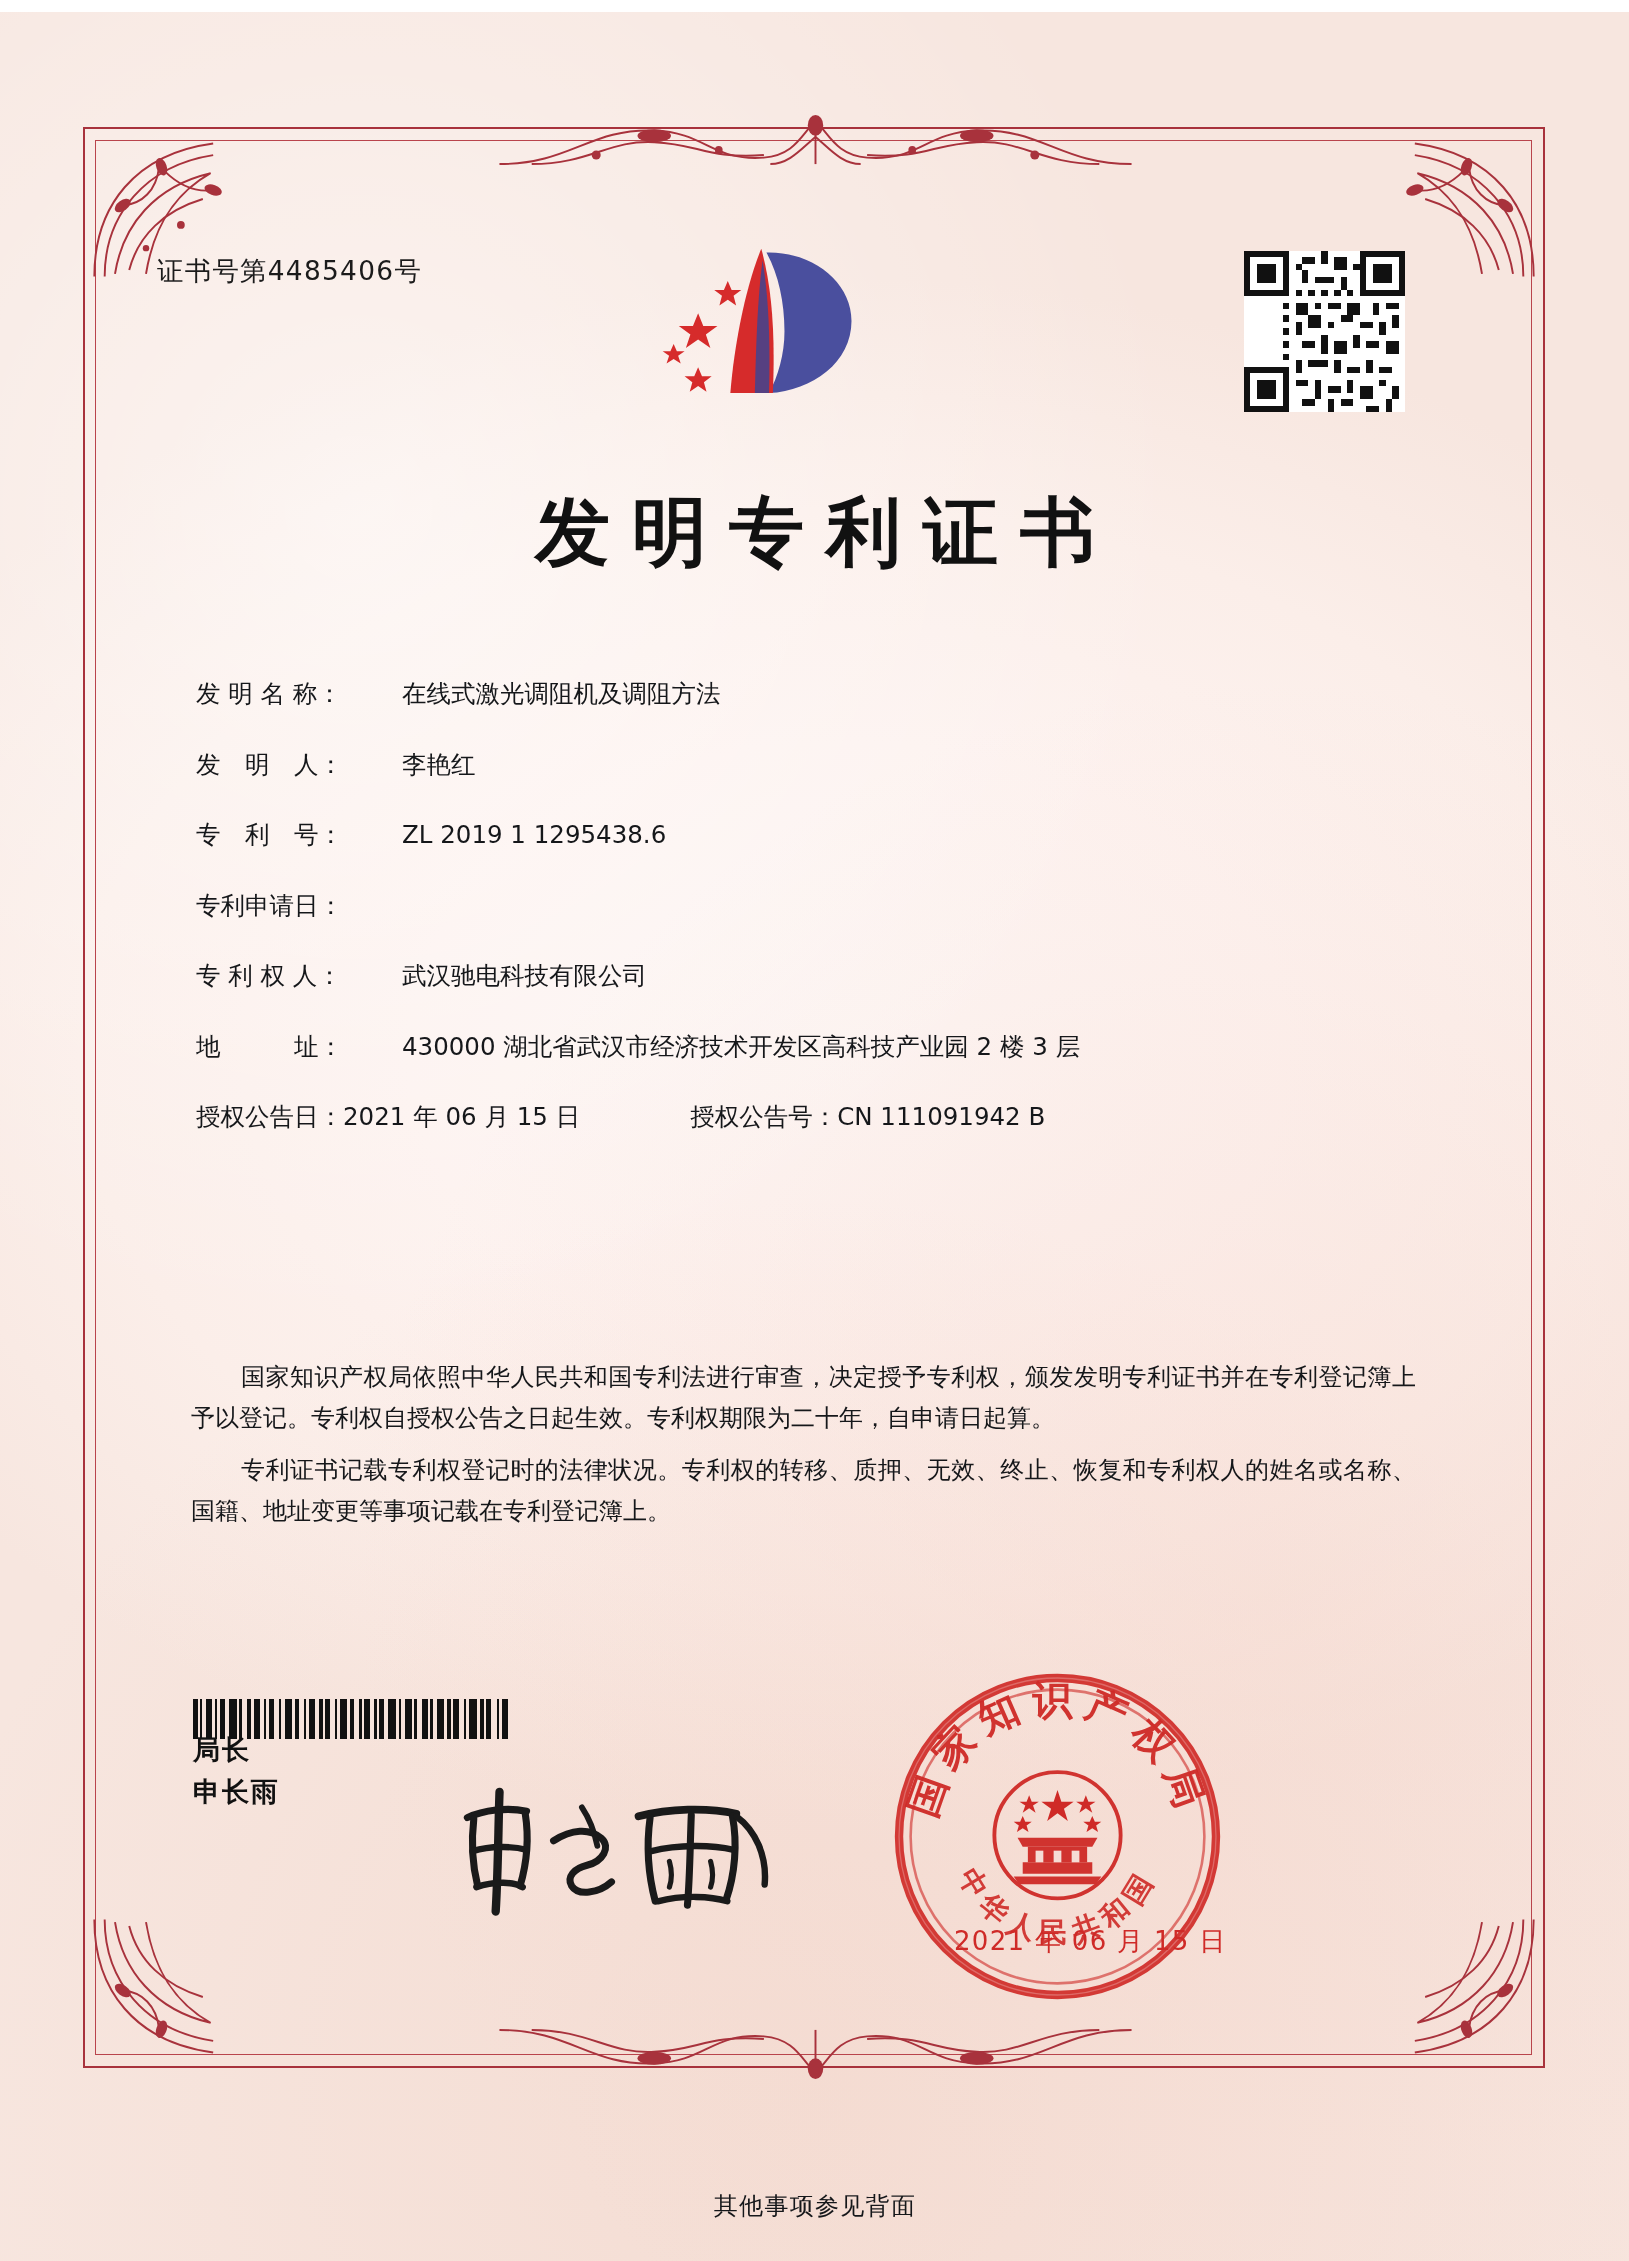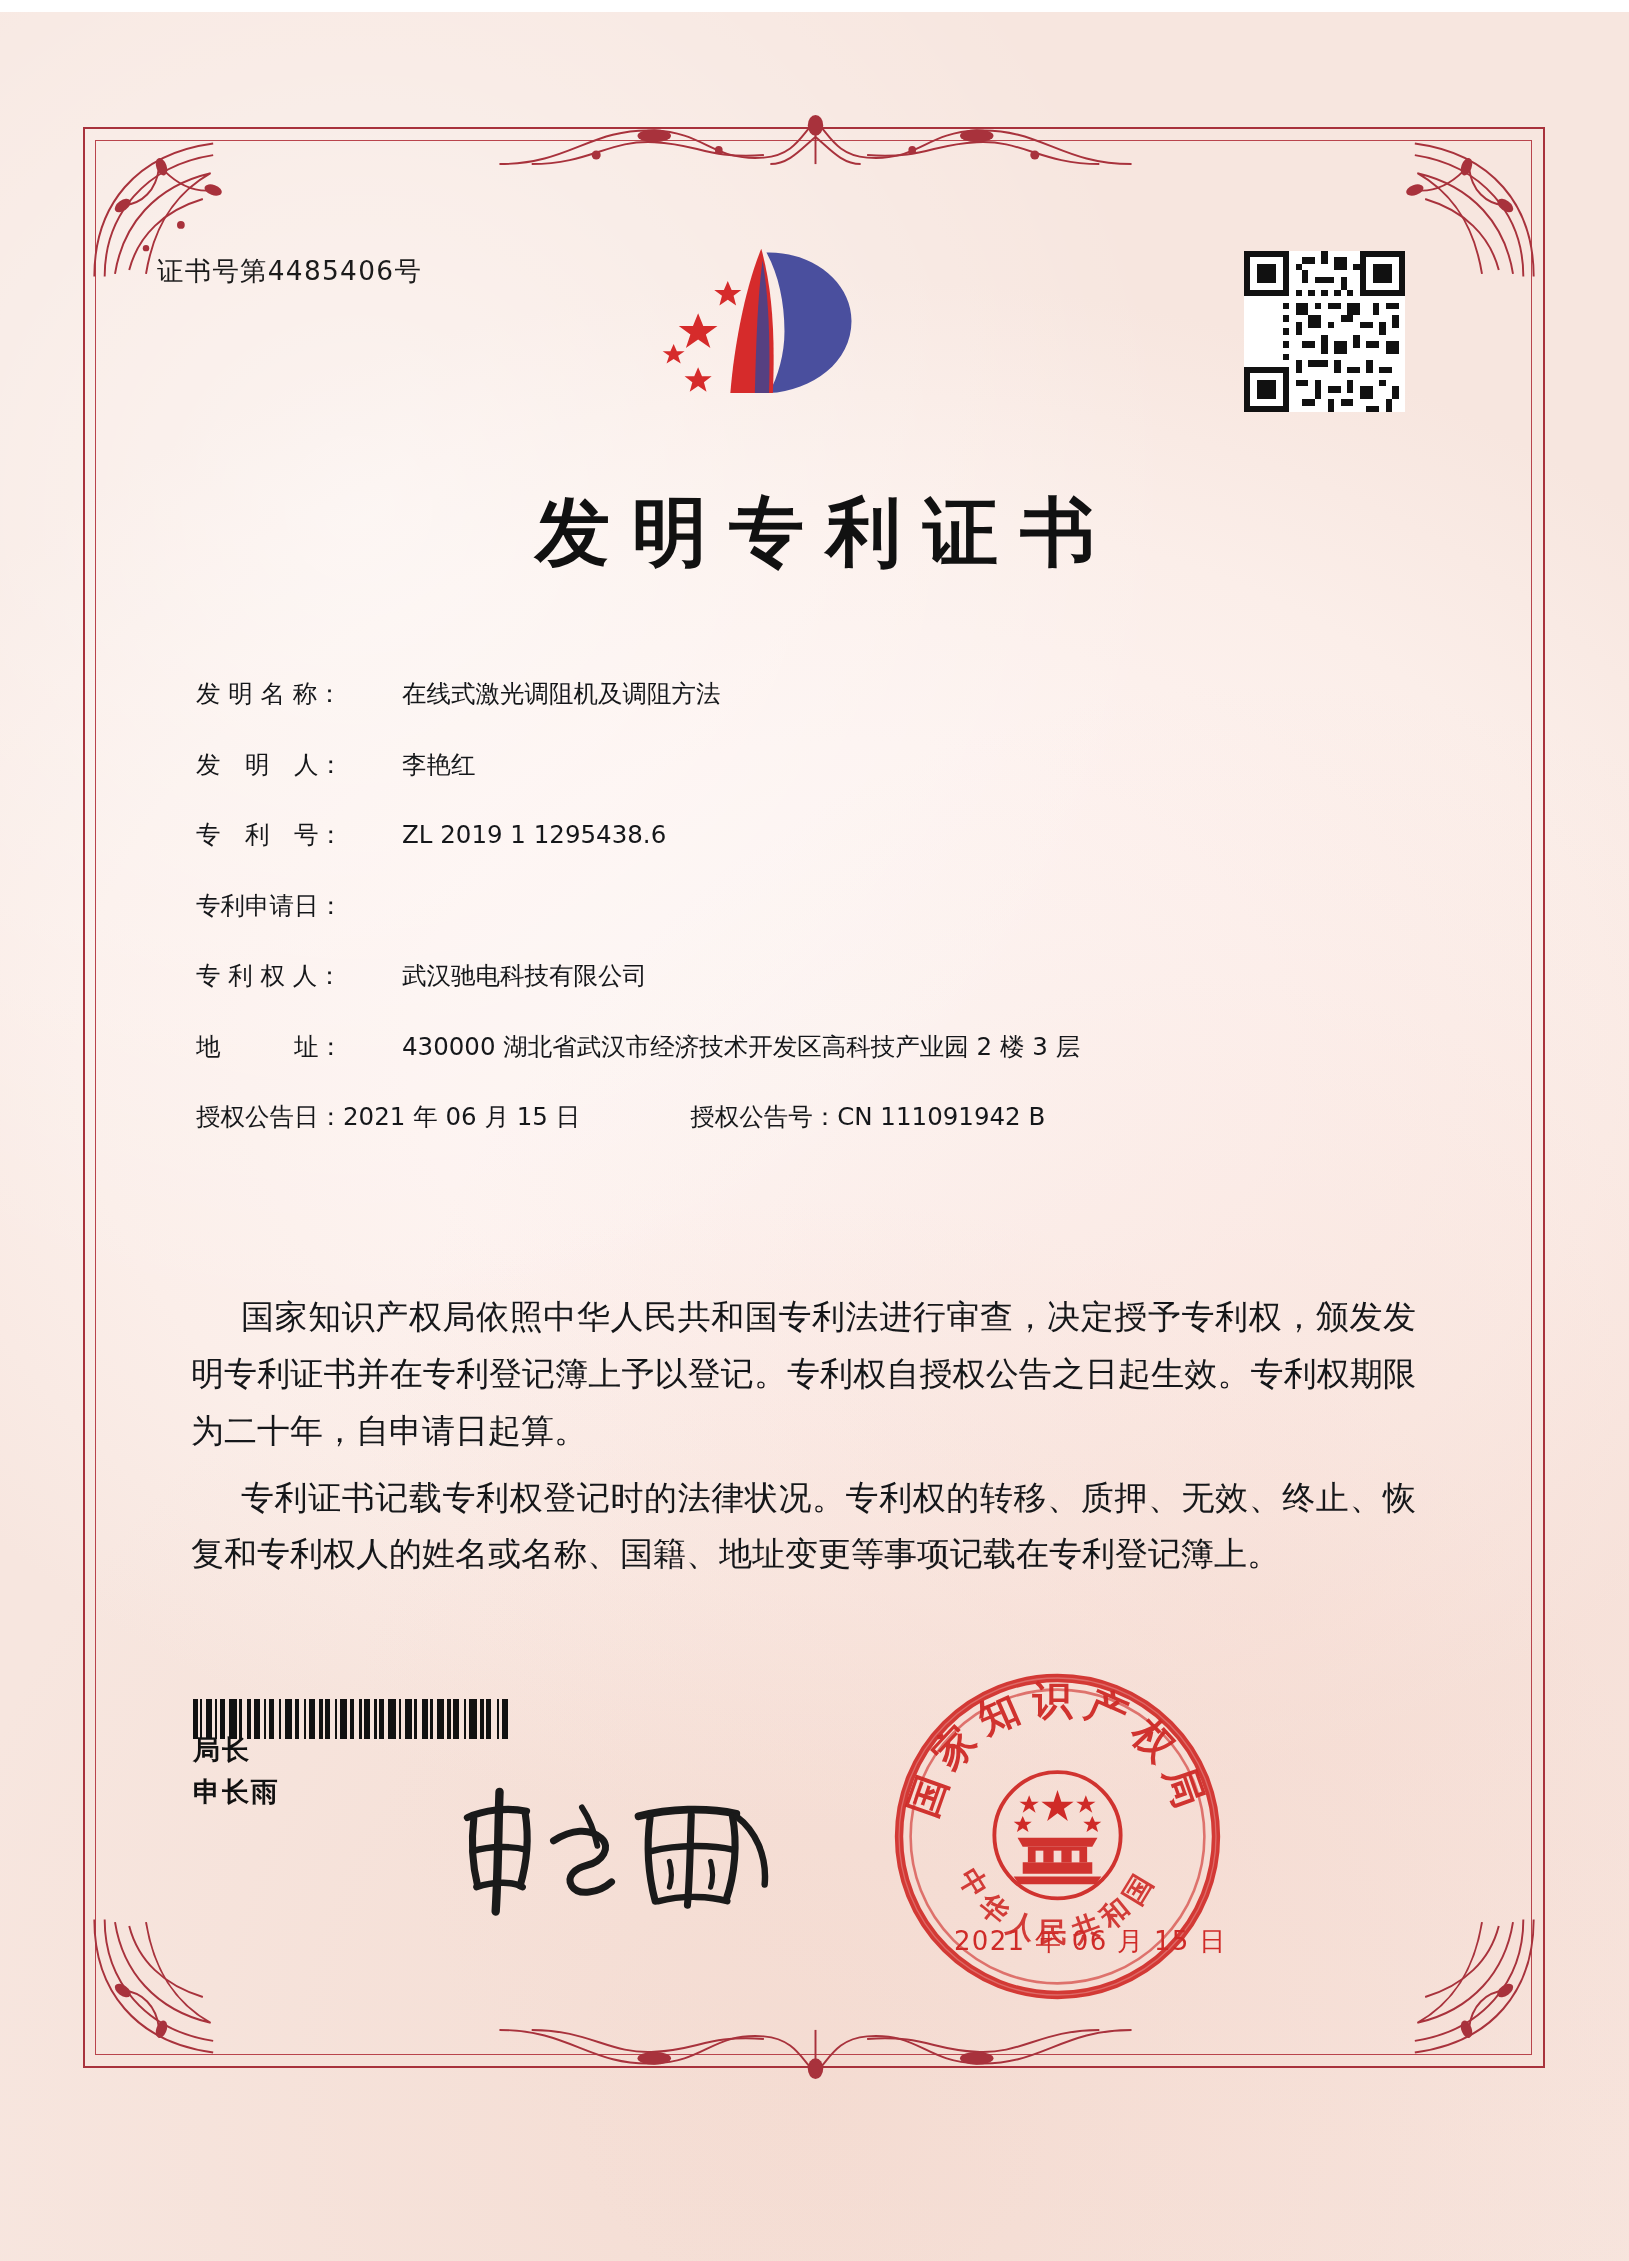--- a/index.html
+++ b/index.html
@@ -157,24 +157,24 @@
   }
   .field-row.two-col { margin-bottom: 28px; }
   .two-col .pair { display:flex; align-items:flex-start; }
   .two-col .pair.second { margin-left: 110px; }
   .two-col .pair .k { white-space: pre; }
 
   
   .paras {
     position: absolute;
     left: 191px;
-    top: 1277px;
+    top: 1346px;
     width: 1225px;
-    font-family: Liberation Sans, sans-serif;
-    font-size: 33px;
+    font-family: Liberation Mono, monospace;
+    font-size: 24px;
     color: #15171a;
     line-height: 1.72;
     text-align: justify;
   }
   .paras p {
     margin: 0 0 10.3px 0;
     text-indent: 50px;
   }
 
   
@@ -657,14 +657,15 @@
         <polygon points="304,196 308,206 319,206 310,212 314,223 304,216 294,223 298,212 289,206 300,206"></polygon>
         <polygon points="206,228 210,237 220,237 212,243 215,253 206,247 197,253 200,243 192,237 202,237"></polygon>
         <polygon points="314,228 318,237 328,237 320,243 323,253 314,247 305,253 308,243 300,237 310,237"></polygon>
       </g>
 
       <circle cx="260" cy="260" r="246" fill="none" stroke="#ffffff" stroke-width="2" opacity="0.25"></circle>
     </svg>
   </div>
   <div class="seal-date">2021 年 06 月 15 日</div>
 
+  <div class="back-note">其他事项参见背面</div>
 </div>
 
 
 </body></html>

